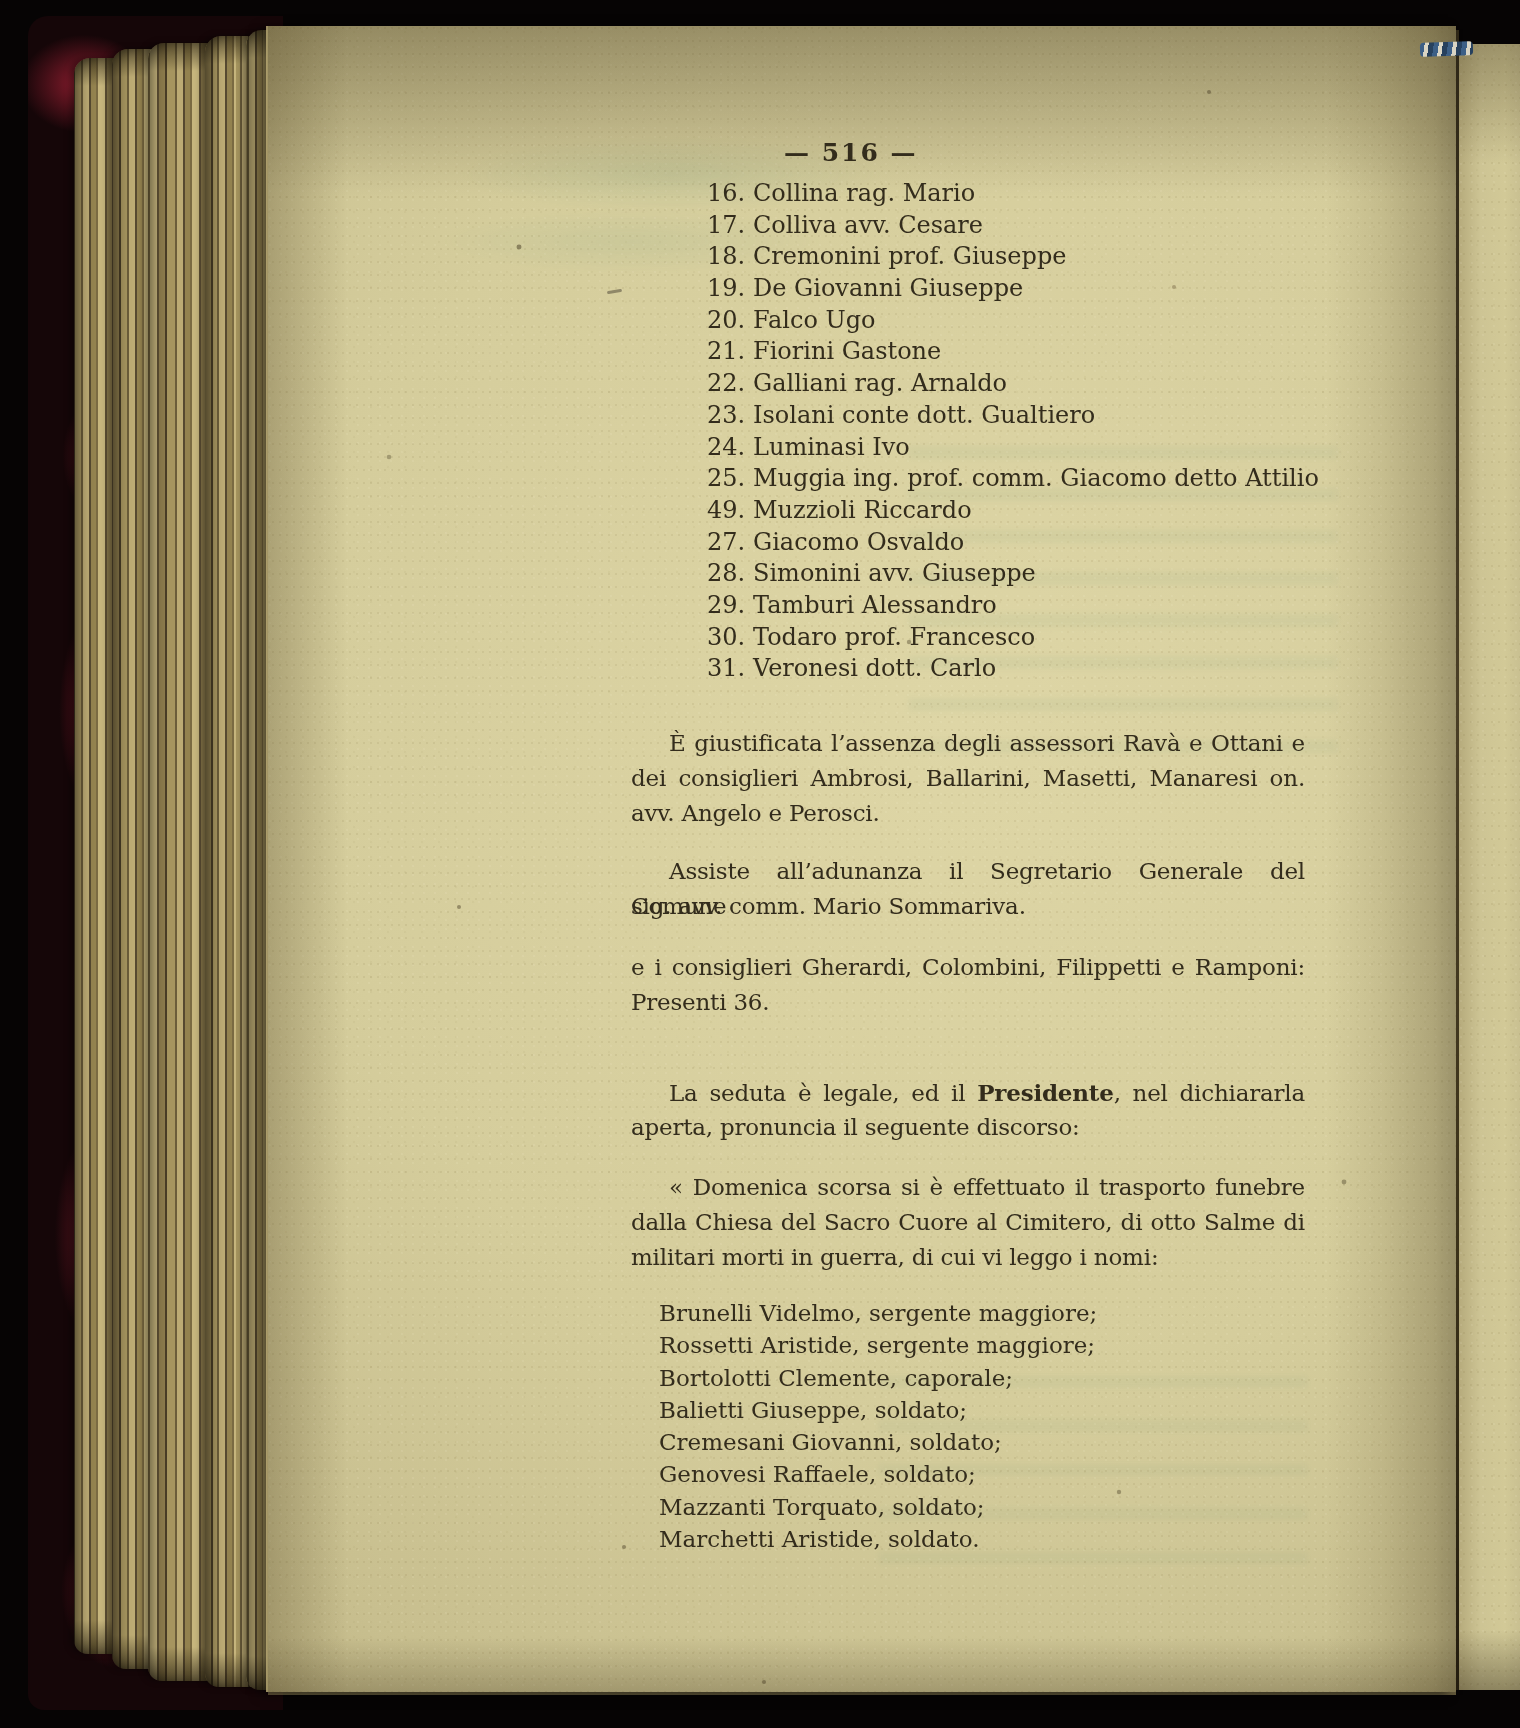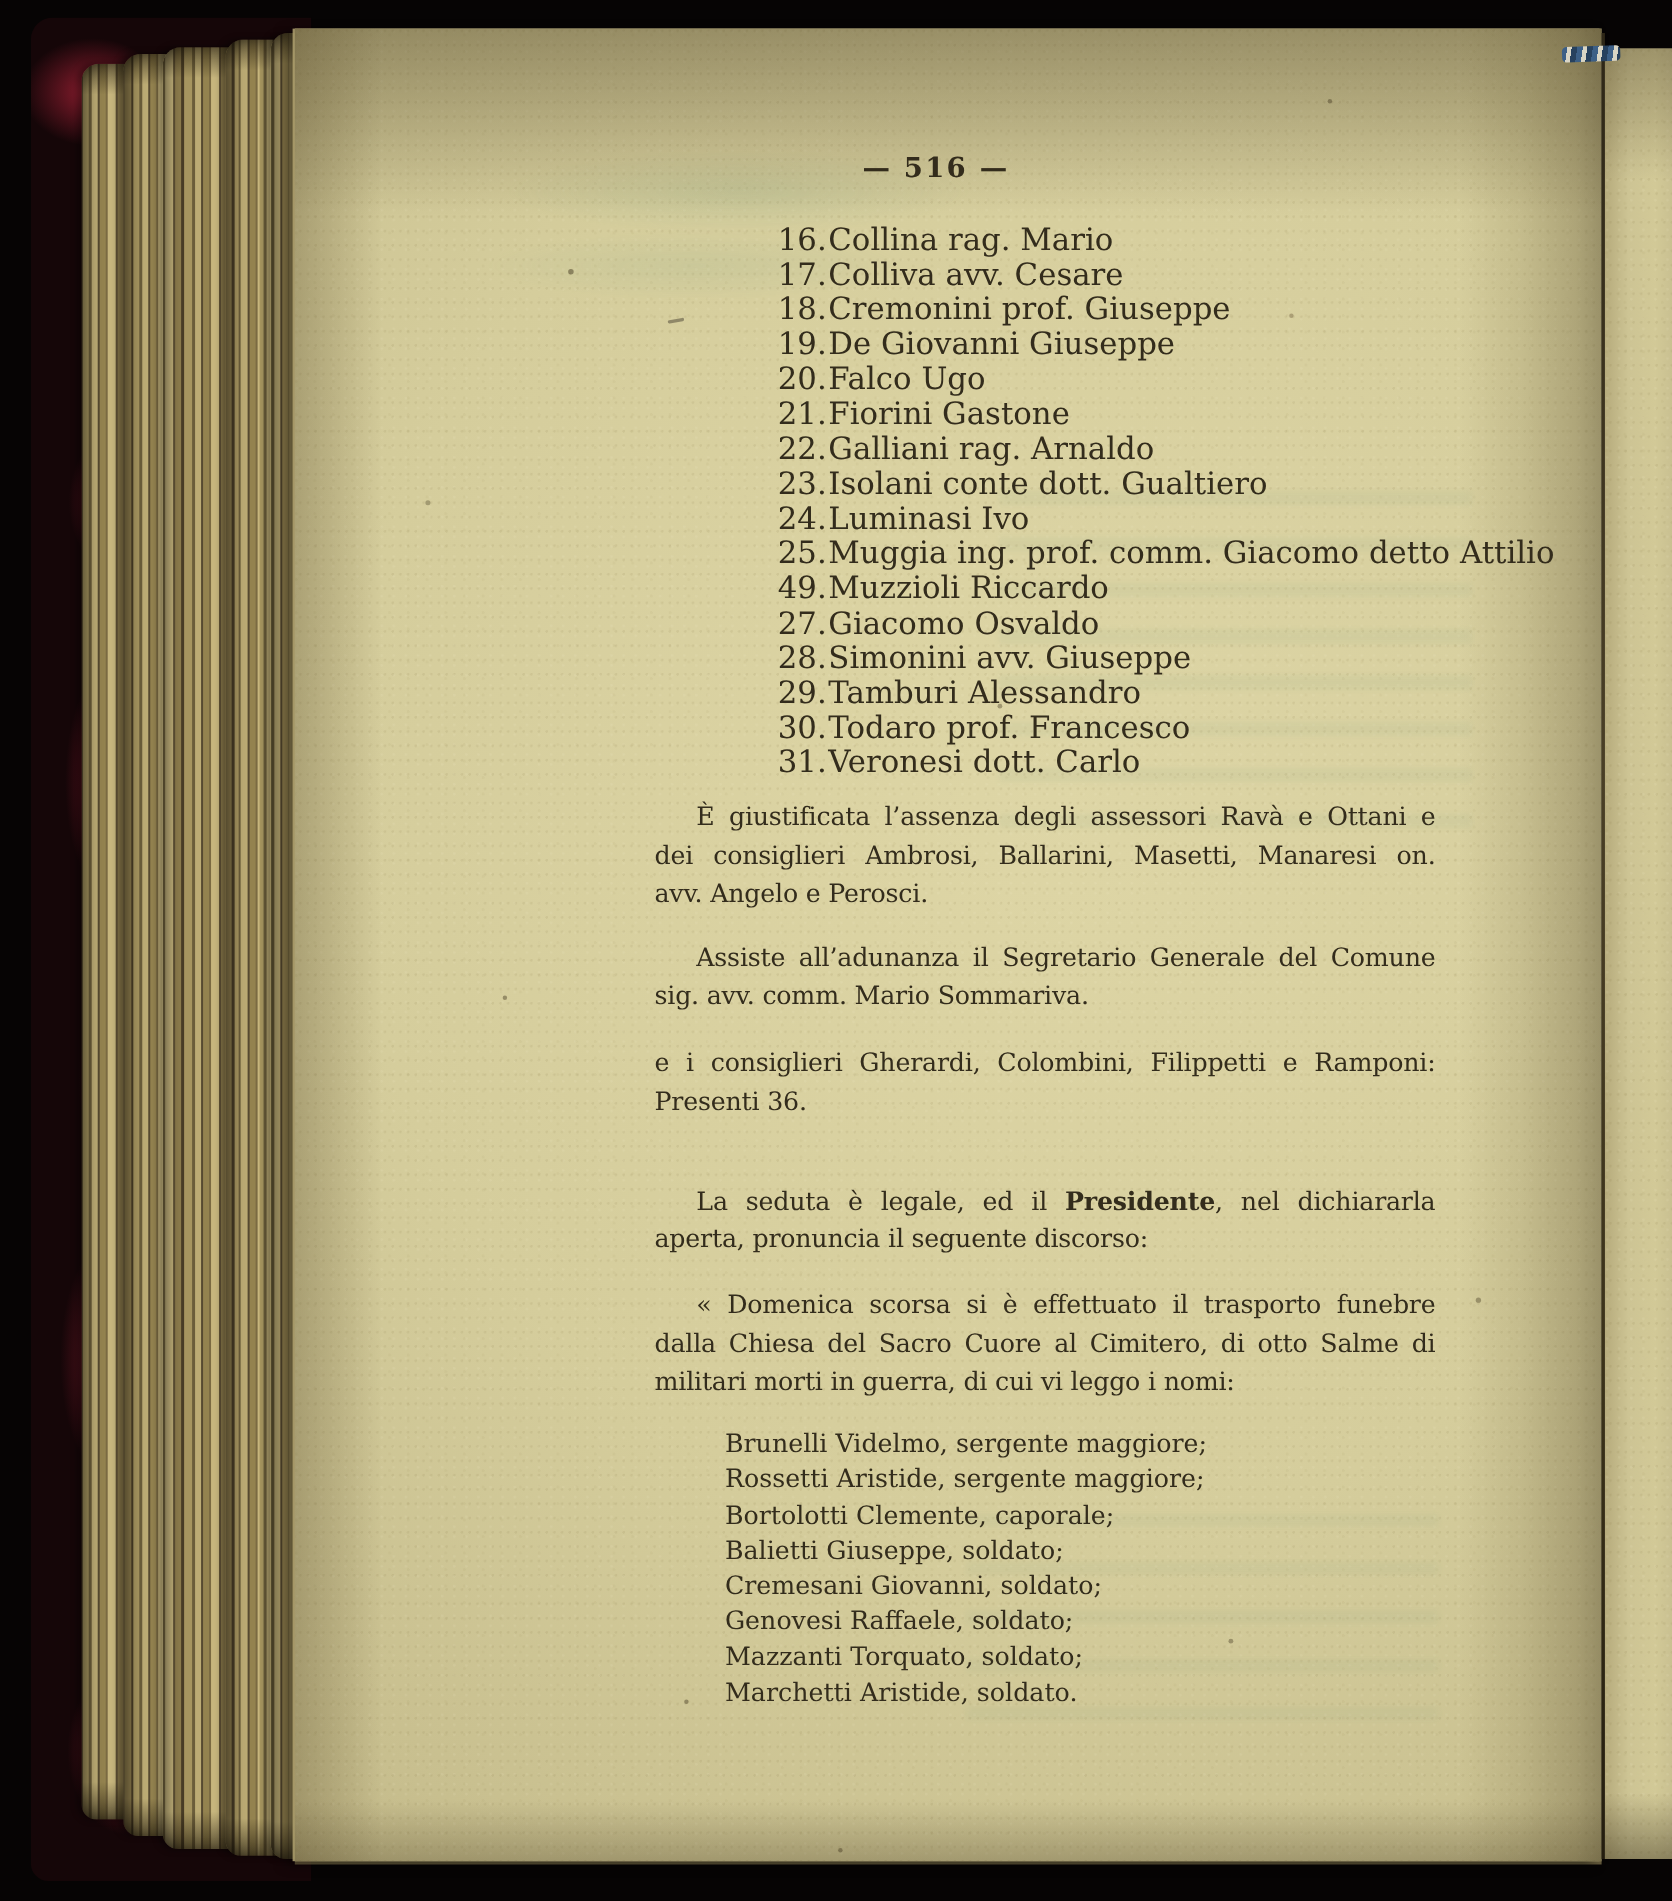--- a/index.html
+++ b/index.html
@@ -95,26 +95,26 @@
   .facing-shade{position:absolute;inset:0;
     background:linear-gradient(180deg, rgba(60,48,22,.35), rgba(60,48,22,0) 120px,
                rgba(60,48,22,0) calc(100% - 60px), rgba(40,32,14,.4));}
   .headband{position:absolute;left:1420px;top:42px;width:53px;height:14px;
     border-radius:4px;transform:rotate(-2deg);
     background:repeating-linear-gradient(100deg,#3c5f86 0 5px,#d9d5c5 5px 9px,#27415e 9px 14px);}
   
   .txt{position:absolute;color:#332c1c;}
   .pageno{left:516px;top:112px;width:210px;text-align:left;
     font-size:25px;font-weight:bold;letter-spacing:2px;}
-  .rollcall{left:439px;top:176px;font-size:28px;}
+  .rollcall{left:439px;top:152px;font-size:24px;}
   .rc{display:flex;height:31.7px;line-height:31.7px;}
   .rc-num{width:36px;}
   .rc-name{margin-left:10px;white-space:nowrap;}
   .para{font-size:23px;width:710px;letter-spacing:-.2px;}
-  .pl{height:35px;line-height:35px;white-space:nowrap;}
+  .pl{height:35px;line-height:35px;white-space:nowrap;margin-left:36px;}
   .pl.j{text-align:justify;text-align-last:justify;white-space:normal;}
   .pl.ind{text-indent:38px;}
   .p-absence{left:327px;top:700px;}
   .p-secretary{left:327px;top:828px;}
   .p-entered{left:327px;top:924px;}
   .p-session{left:327px;top:1049px;}
   .p-speech{left:327px;top:1144px;}
   .soldiers{left:355px;top:1271px;font-size:23px;margin-left:36px;}
   .sl{height:32.3px;line-height:32.3px;white-space:nowrap;}
 </style>

